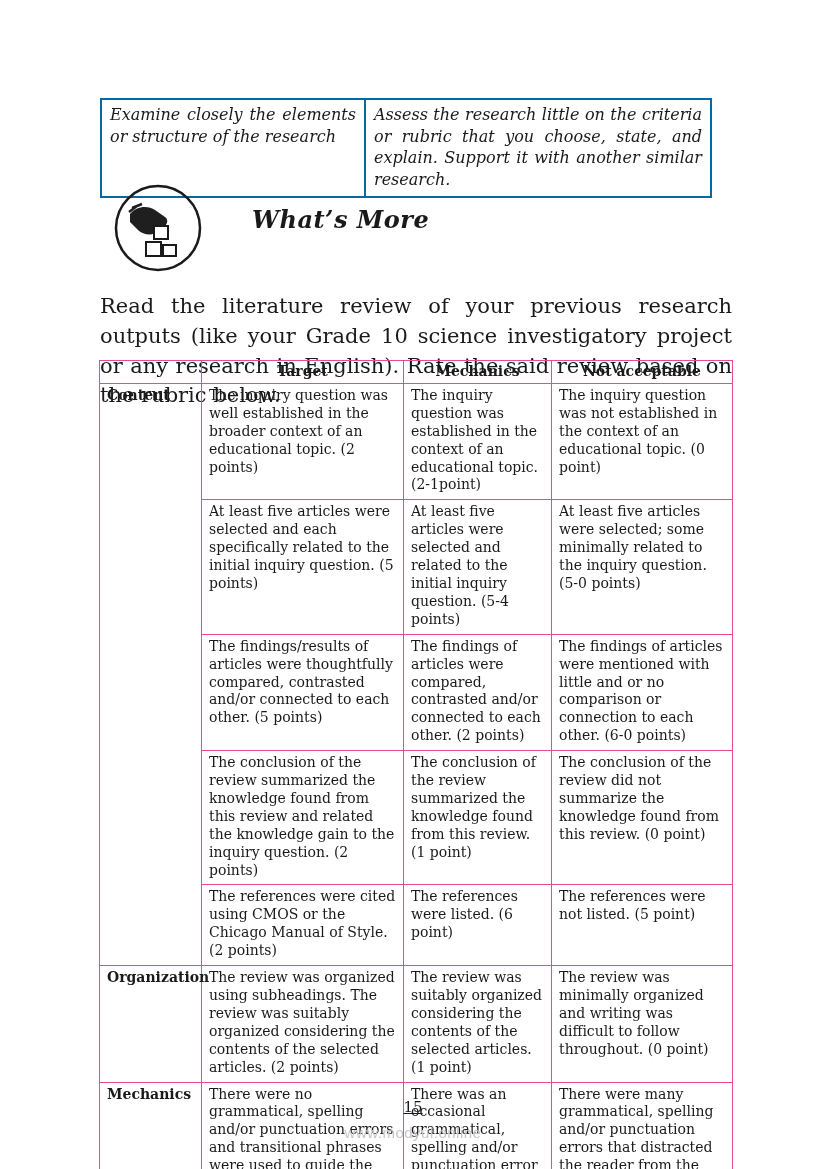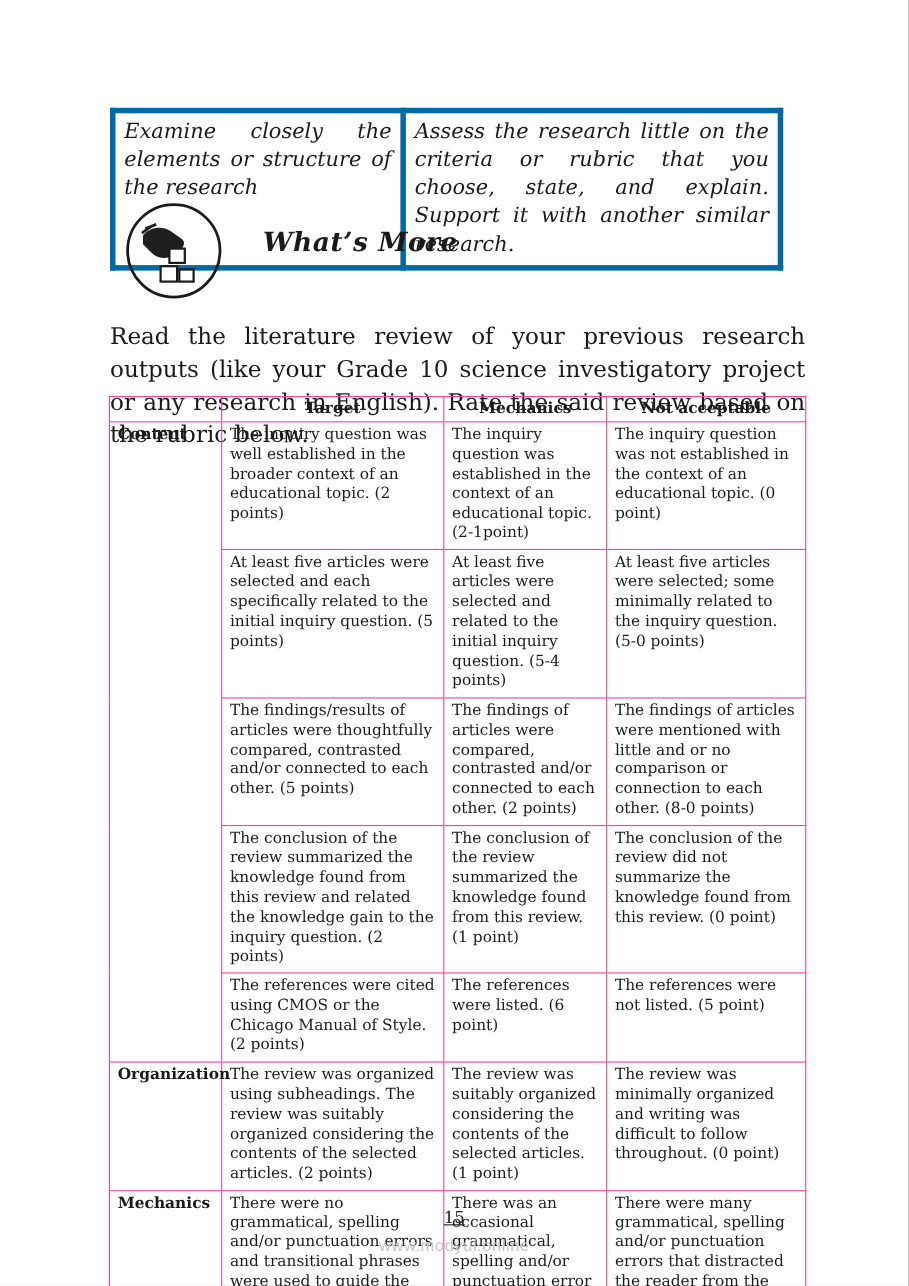--- a/index.html
+++ b/index.html
@@ -17,38 +17,38 @@
 
   
   .top-table {
     position: absolute;
     left: 100px;
     top: 98px;
     width: 612px;
     border-collapse: collapse;
   }
   .top-table td {
-    border: 5px solid #0369a1;
+    border: 2px solid #0369a1;
     font-style: italic;
-    font-size: 19px;
+    font-size: 16px;
     line-height: 1.35;
     padding: 4px 8px 6px 8px;
     vertical-align: top;
     text-align: justify;
   }
   .top-table td.left-cell { width: 264px; }
 
   
   .section-header {
     position: absolute;
     left: 112px;
     top: 182px;
     display: flex;
     align-items: center;
-    gap: 35px;
+    gap: 48px;
   }
   .section-icon { width: 92px; height: 92px; }
   .section-title {
     font-size: 24px;
     font-weight: bold;
     font-style: italic;
     letter-spacing: 0.5px;
     margin-top: -18px;
   }
 
@@ -157,21 +157,21 @@
       <td>The inquiry question was not established in the context of an educational topic. (0 point)</td>
     </tr>
     <tr>
       <td>At least five articles were selected and each specifically related to the initial inquiry question. (5 points)</td>
       <td>At least five articles were selected and related to the initial inquiry question. (5-4 points)</td>
       <td>At least five articles were selected; some minimally related to the inquiry question. (5-0 points)</td>
     </tr>
     <tr>
       <td>The findings/results of articles were thoughtfully compared, contrasted and/or connected to each other. (5 points)</td>
       <td>The findings of articles were compared, contrasted and/or connected to each other. (2 points)</td>
-      <td>The findings of articles were mentioned with little and or no comparison or connection to each other. (8-0 points)</td>
+      <td>The findings of articles were mentioned with little and or no comparison or connection to each other. (6-0 points)</td>
     </tr>
     <tr>
       <td>The conclusion of the review summarized the knowledge found from this review and related the knowledge gain to the inquiry question. (2 points)</td>
       <td>The conclusion of the review summarized the knowledge found from this review. (1 point)</td>
       <td>The conclusion of the review did not summarize the knowledge found from this review. (0 point)</td>
     </tr>
     <tr>
       <td>The references were cited using CMOS or the Chicago Manual of Style. (2 points)</td>
       <td>The references were listed. (6 point)</td>
       <td>The references were not listed. (5 point)</td>

